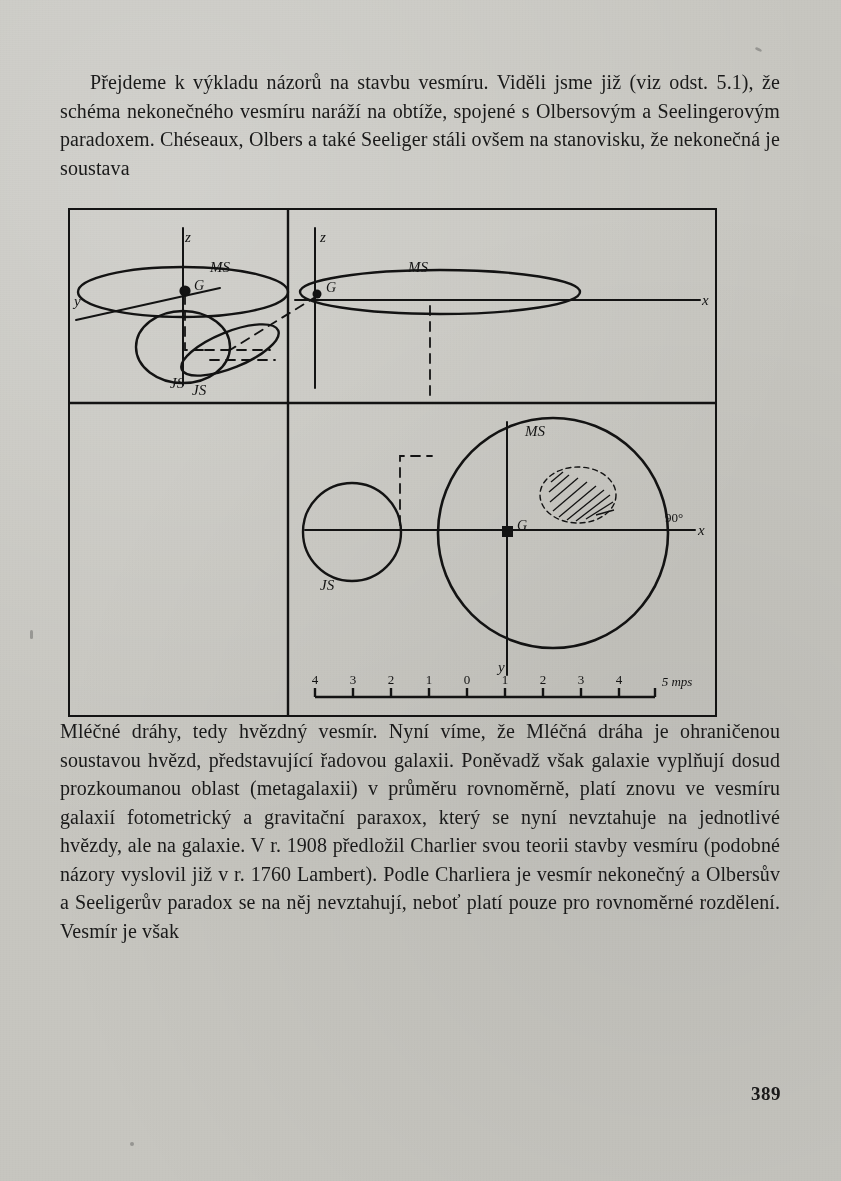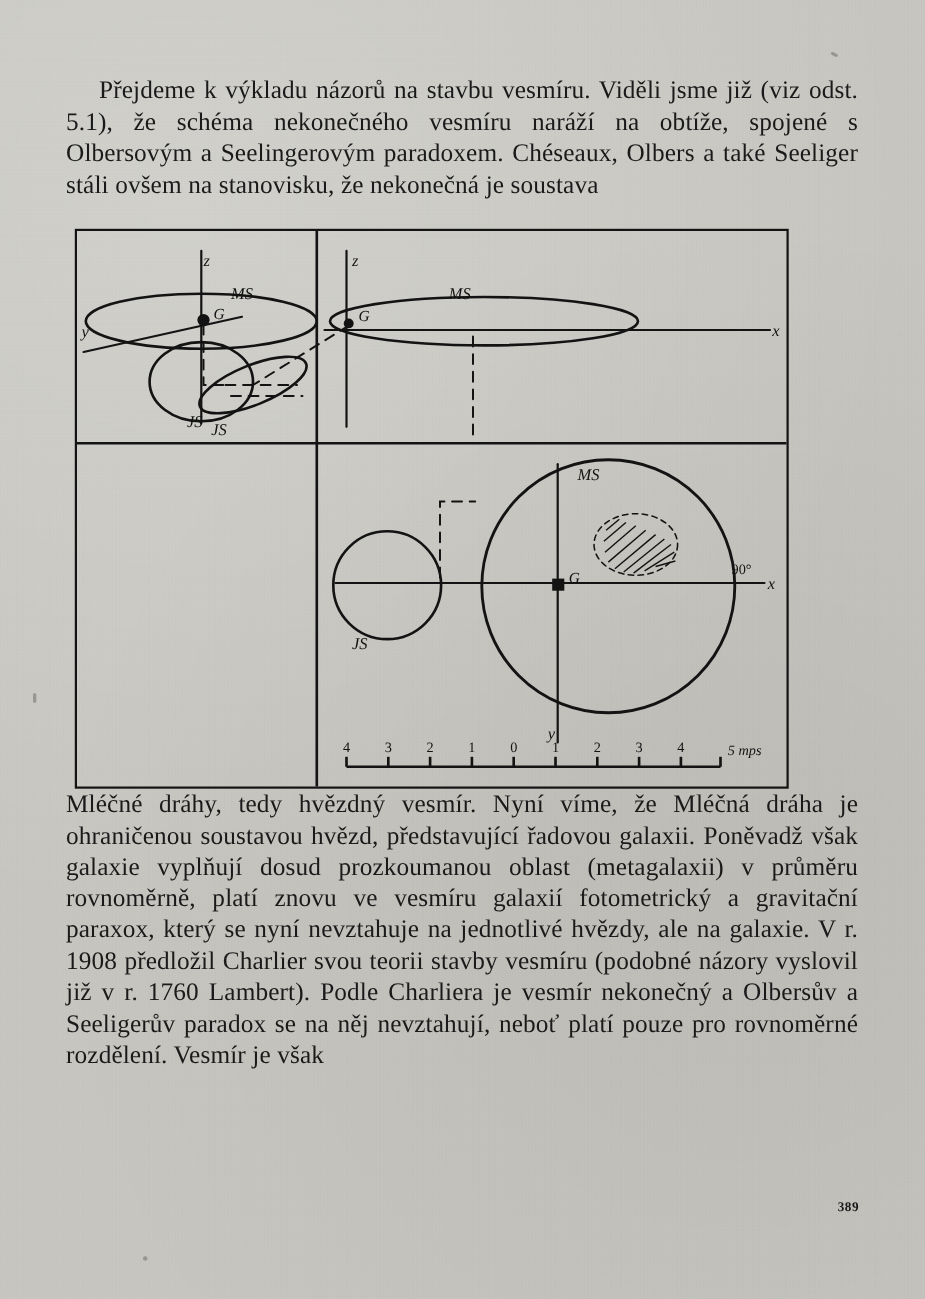--- a/index.html
+++ b/index.html
@@ -35,21 +35,21 @@
     pointer-events: none;
   }
   .content {
     position: absolute;
     left: 60px;
     top: 68px;
     width: 720px;
   }
   p.body-text {
     margin: 0;
-    font-size: 23px;
+    font-size: 20px;
     line-height: 28.5px;
     text-align: justify;
     text-justify: inter-word;
     letter-spacing: 0.1px;
   }
   p.top-para {
     text-indent: 30px;
   }
   .figure-wrap {
     margin-top: 26px;
@@ -71,21 +71,21 @@
     width: 645px;
     letter-spacing: 0.4px;
   }
   .bottom-para {
     margin-top: 26px;
   }
   .page-number {
     position: absolute;
     right: 60px;
     bottom: 76px;
-    font-size: 12px;
+    font-size: 19px;
     font-weight: bold;
     letter-spacing: 0.5px;
   }
   svg text {
     font-family: "Liberation Serif", serif;
   }
   .speck {
     position: absolute;
     background: rgba(60,60,60,0.35);
     border-radius: 50%;

